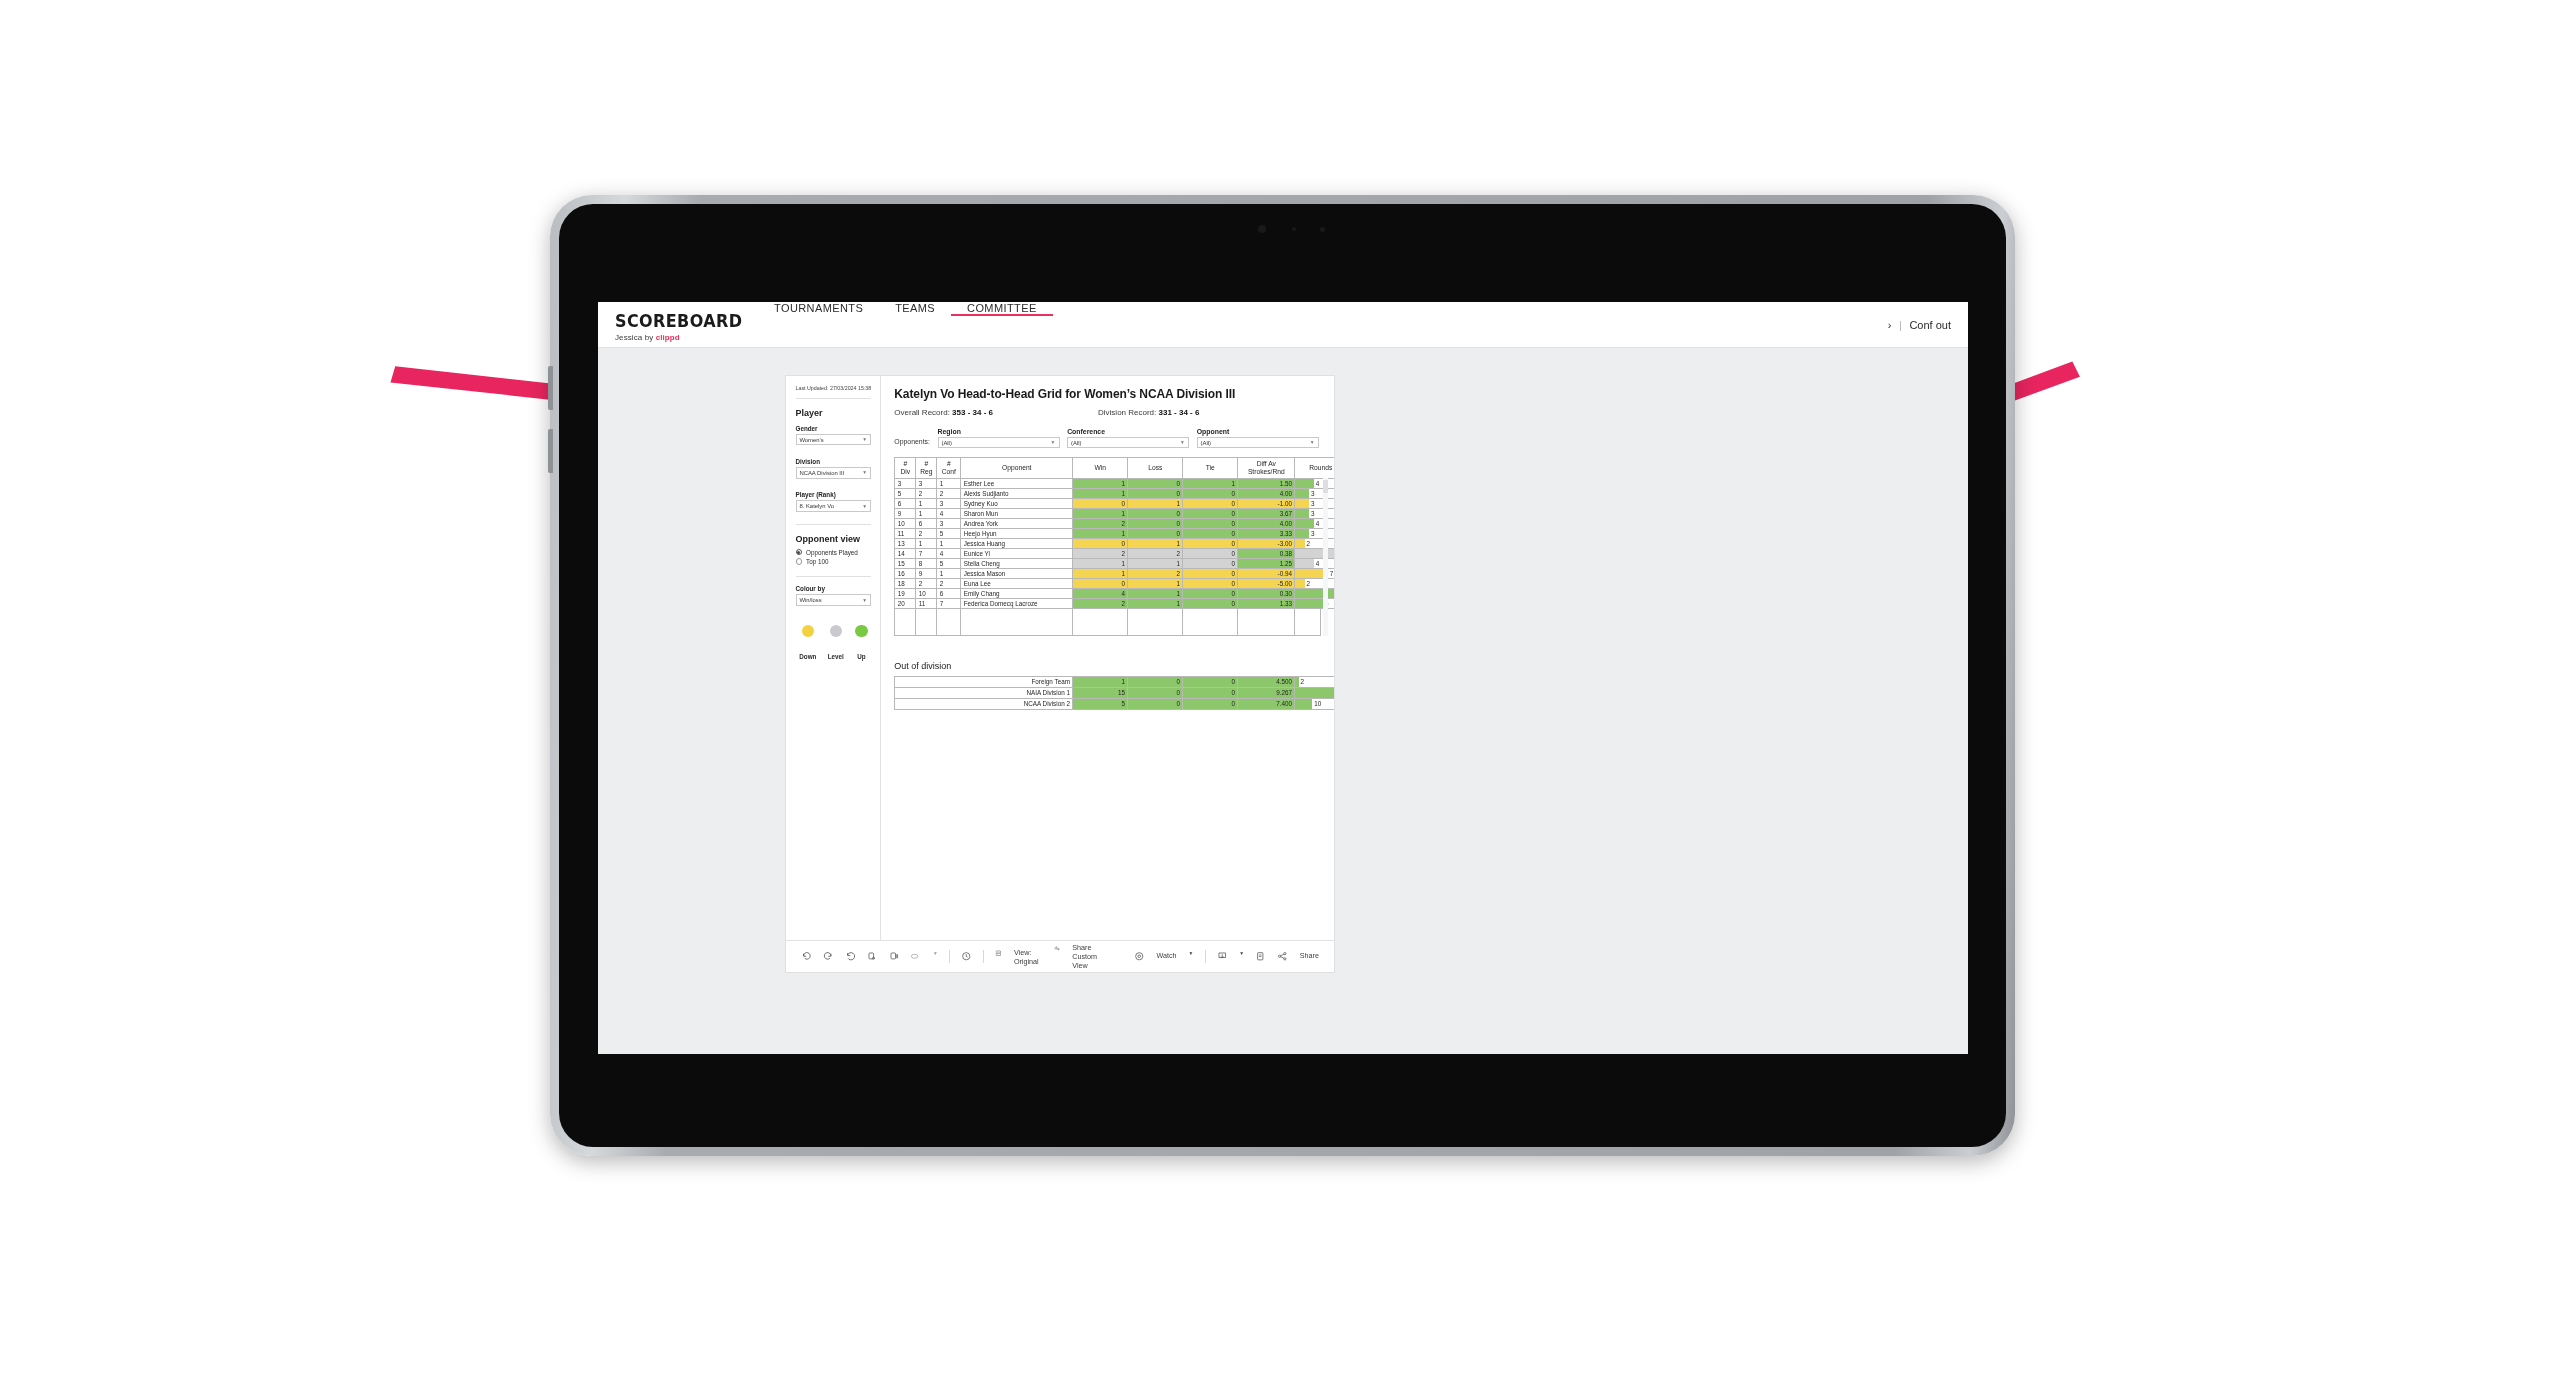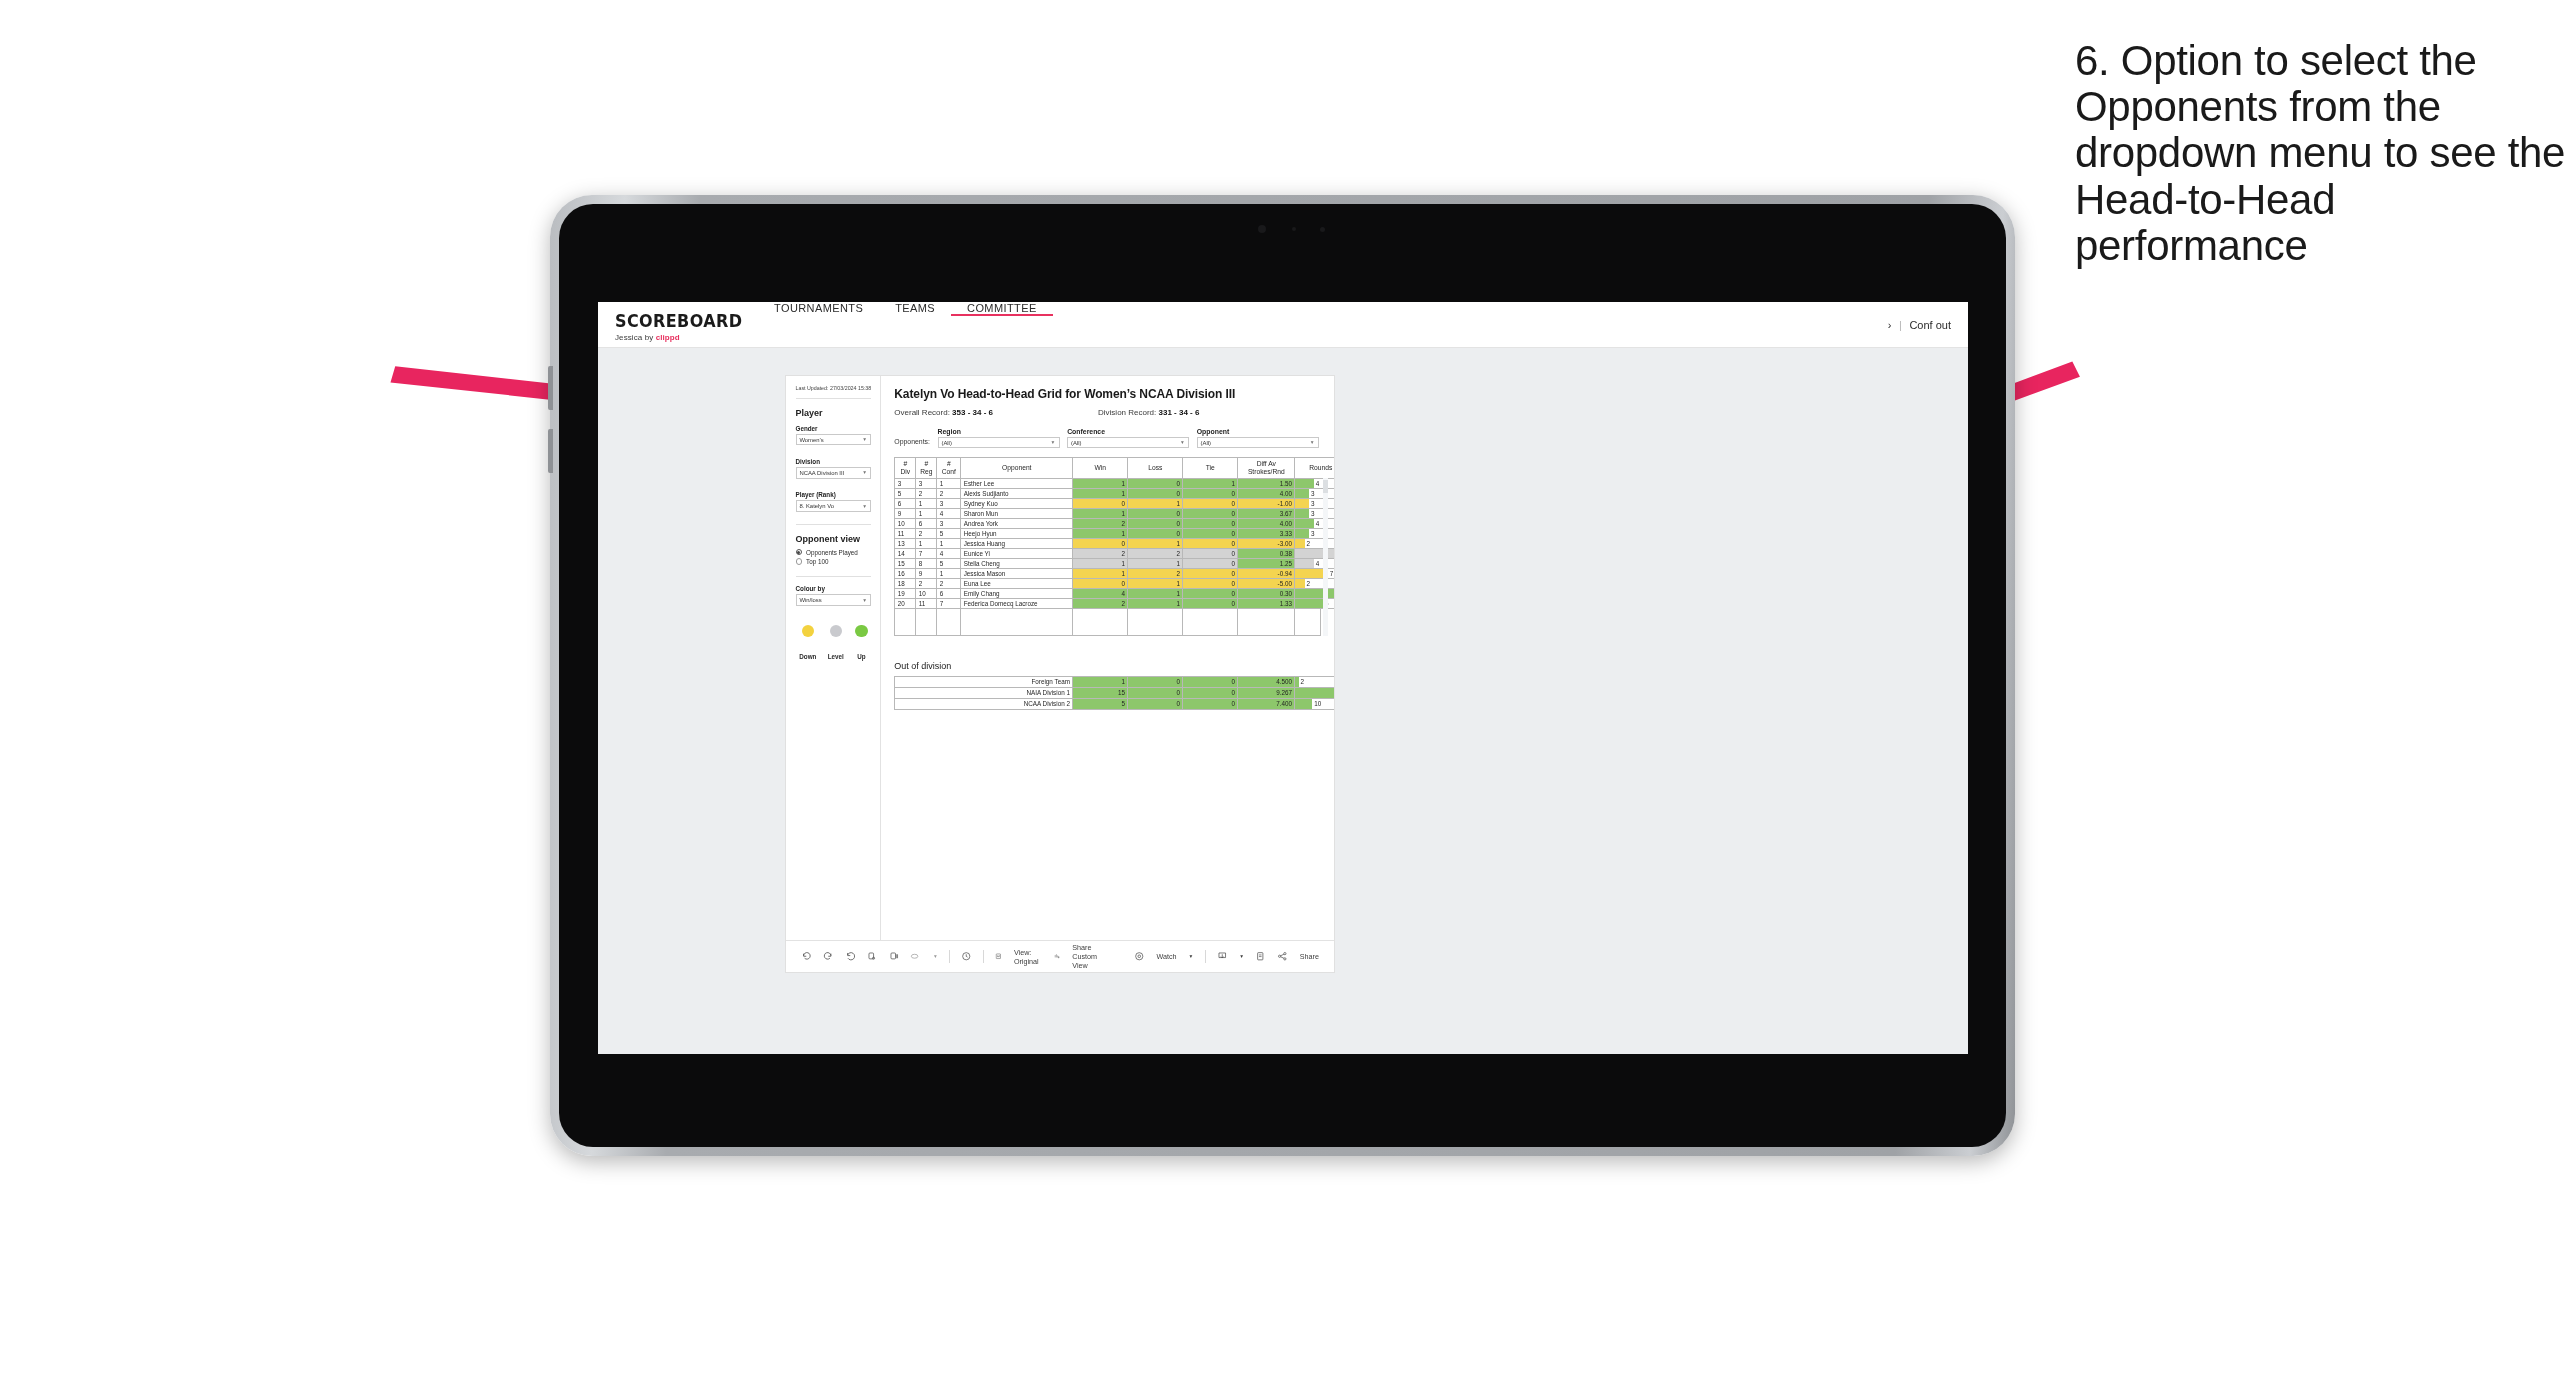--- a/index.html
+++ b/index.html
@@ -158,31 +158,30 @@
   table.ood { border-collapse: collapse; width: 100%; table-layout: fixed; }
   table.ood td { border:1px solid #b8b8b8; font-size:6.3px; height:11px; padding:0 2.4px; color:#1f1f1f;}
   .ood-name { text-align:right; }
 
   
   .toolbar {
     height: 32px; border-top: 1px solid #e2e2e2; background:#fff;
     display:flex; align-items:center; padding-left: 15px; gap: 11.4px;
     font-size: 7.2px; color: #3d3d3d;
   }
-  .tb-i { display:flex; align-items:center; gap:12px; }
+  .tb-i { display:flex; align-items:flex-start; gap:12px; }
   .tb-sep { width:1px; height:12.4px; background:#d8d8d8; }
   .tb-sp { flex:1; }
   svg.ic { display:block; }
 </style>
 </head>
 <body>
 
 <div class="page">
 
-  <div class="annot annot-right">6. Option to select the Opponents from the dropdown menu to see the Head-to-Head performance</div>
 
   <svg class="arrow-svg" viewBox="0 0 2707 1457">
     <g fill="#e8255f">
       <path d="M415,385 L1760,535 L1790,520 L1830,548 L1778,568 L1775,550 L410,402 Z"></path>
       <polygon points="1838,550 1770,522 1779,573"></polygon>
       <path d="M2178,380 L1830,510 L1818,496 L1790,528 L1840,540 L1838,524 L2186,396 Z"></path>
       <polygon points="1778,530 1836,497 1841,548"></polygon>
     </g>
   </svg>
 

